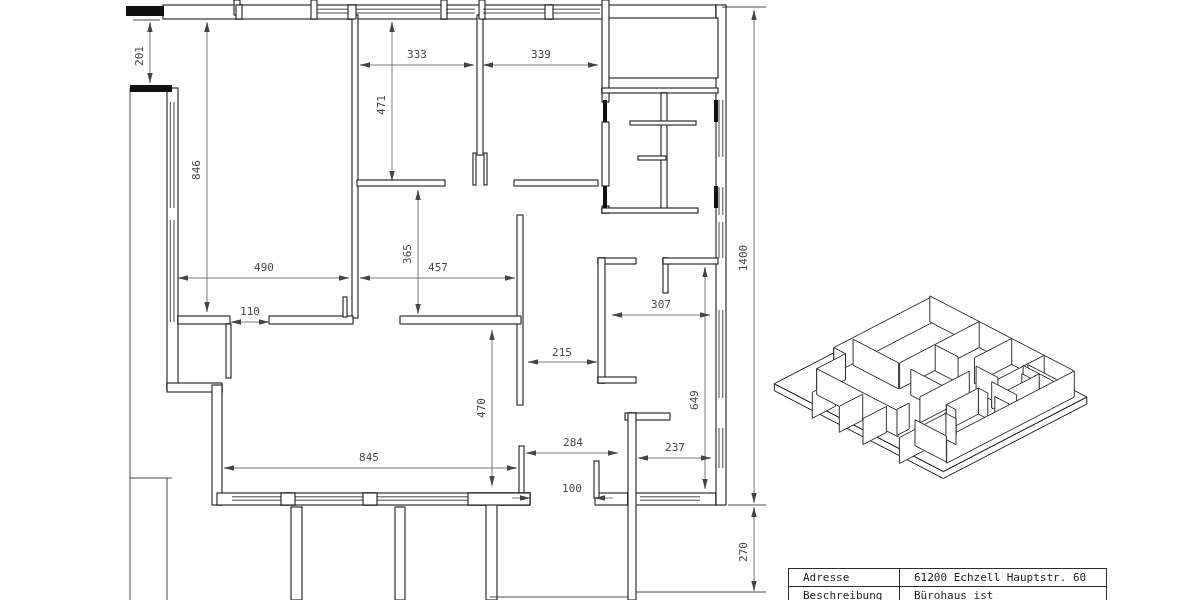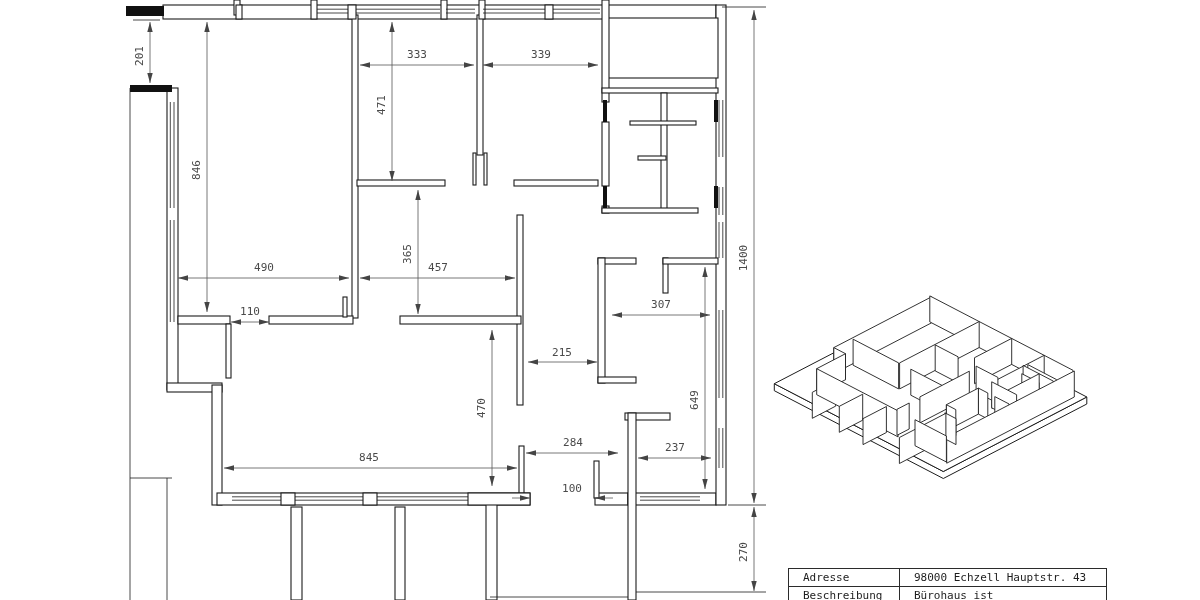--- a/index.html
+++ b/index.html
@@ -199,21 +199,21 @@
       <polygon points="945.9,439.3 899.4,463.5 899.4,437.5 945.9,413.3" fill="#fff" stroke="#1c1c1c" stroke-width="0.9"></polygon>
       <polygon points="915.0,445.7 946.4,462.0 946.4,436.0 915.0,419.7" fill="#fff" stroke="#1c1c1c" stroke-width="0.9"></polygon>
     </g>
 </svg>
 
 <div class="tblock">
   <table>
     <tbody>
         <tr>
       <td class="lab">Adresse</td>
-      <td class="val">98000 Echzell Hauptstr. 43</td>
+      <td class="val">61200 Echzell Hauptstr. 60</td>
     </tr>
     <tr>
       <td class="lab">Beschreibung</td>
       <td class="val">Bürohaus ist</td>
     </tr>
   </tbody>
     </table>
 </div>
 
 </body></html>

